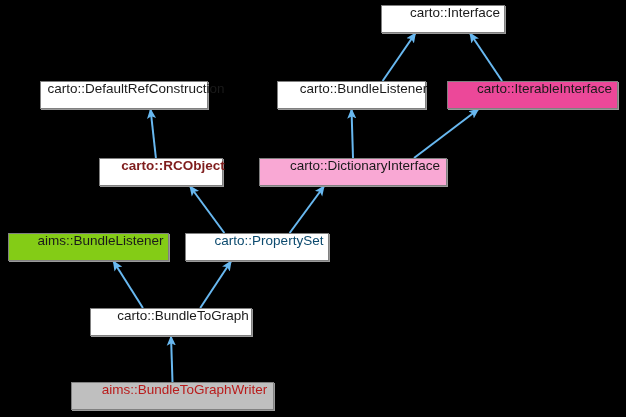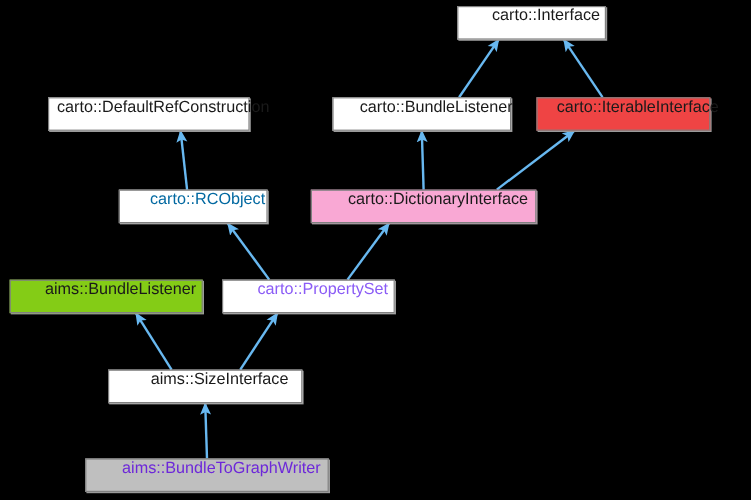--- a/index.html
+++ b/index.html
@@ -73,35 +73,35 @@
   <div id="node-layer">
       <div class="uml-node" style="left: 381px; top: 5px; width: 124px; height: 28px; border-color: rgb(128, 128, 128); background: rgb(255, 255, 255);">
         <span class="node-label" style="color: rgb(26, 26, 26);">carto::Interface</span>
       </div>
       <div class="uml-node" style="left: 40px; top: 81px; width: 168px; height: 28px; border-color: rgb(128, 128, 128); background: rgb(255, 255, 255);">
         <span class="node-label" style="color: rgb(26, 26, 26);">carto::DefaultRefConstruction</span>
       </div>
       <div class="uml-node" style="left: 277px; top: 81px; width: 149px; height: 28px; border-color: rgb(128, 128, 128); background: rgb(255, 255, 255);">
         <span class="node-label" style="color: rgb(26, 26, 26);">carto::BundleListener</span>
       </div>
-      <div class="uml-node" style="left: 447px; top: 81px; width: 145px; height: 28px; border-color: rgb(128, 128, 128); background: #ef4444;">
+      <div class="uml-node" style="left: 447px; top: 81px; width: 171px; height: 28px; border-color: rgb(128, 128, 128); background: #ec4899;">
         <span class="node-label" style="color: rgb(26, 26, 26);">carto::IterableInterface</span>
       </div>
       <div class="uml-node" style="left: 99px; top: 158px; width: 124px; height: 28px; border-color: rgb(128, 128, 128); background: rgb(255, 255, 255);">
-        <span class="node-label" style="color: #0369a1;">carto::RCObject</span>
+        <span class="node-label" style="color: #7f1d1d; font-weight: bold;">carto::RCObject</span>
       </div>
       <div class="uml-node" style="left: 259px; top: 158px; width: 188px; height: 28px; border-color: rgb(128, 128, 128); background: #f9a8d4;">
         <span class="node-label" style="color: rgb(26, 26, 26);">carto::DictionaryInterface</span>
       </div>
       <div class="uml-node" style="left: 8px; top: 233px; width: 161px; height: 28px; border-color: rgb(128, 128, 128); background: #84cc16;">
         <span class="node-label" style="color: rgb(26, 26, 26);">aims::BundleListener</span>
       </div>
       <div class="uml-node" style="left: 185px; top: 233px; width: 144px; height: 28px; border-color: rgb(128, 128, 128); background: rgb(255, 255, 255);">
-        <span class="node-label" style="color: #8b5cf6;">carto::PropertySet</span>
+        <span class="node-label" style="color: #0c4a6e;">carto::PropertySet</span>
       </div>
       <div class="uml-node" style="left: 90px; top: 308px; width: 162px; height: 28px; border-color: rgb(128, 128, 128); background: rgb(255, 255, 255);">
-        <span class="node-label" style="color: rgb(26, 26, 26);">aims::SizeInterface</span>
+        <span class="node-label" style="color: rgb(26, 26, 26);">carto::BundleToGraph</span>
       </div>
       <div class="uml-node highlight" style="left: 71px; top: 382px; width: 203px; height: 28px; border-color: rgb(128, 128, 128); background: rgb(191, 191, 191);">
-        <span class="node-label" style="color: #6d28d9;">aims::BundleToGraphWriter</span>
+        <span class="node-label" style="color: #b91c1c;">aims::BundleToGraphWriter</span>
       </div>
     </div>
 </div>
 
 </body></html>

